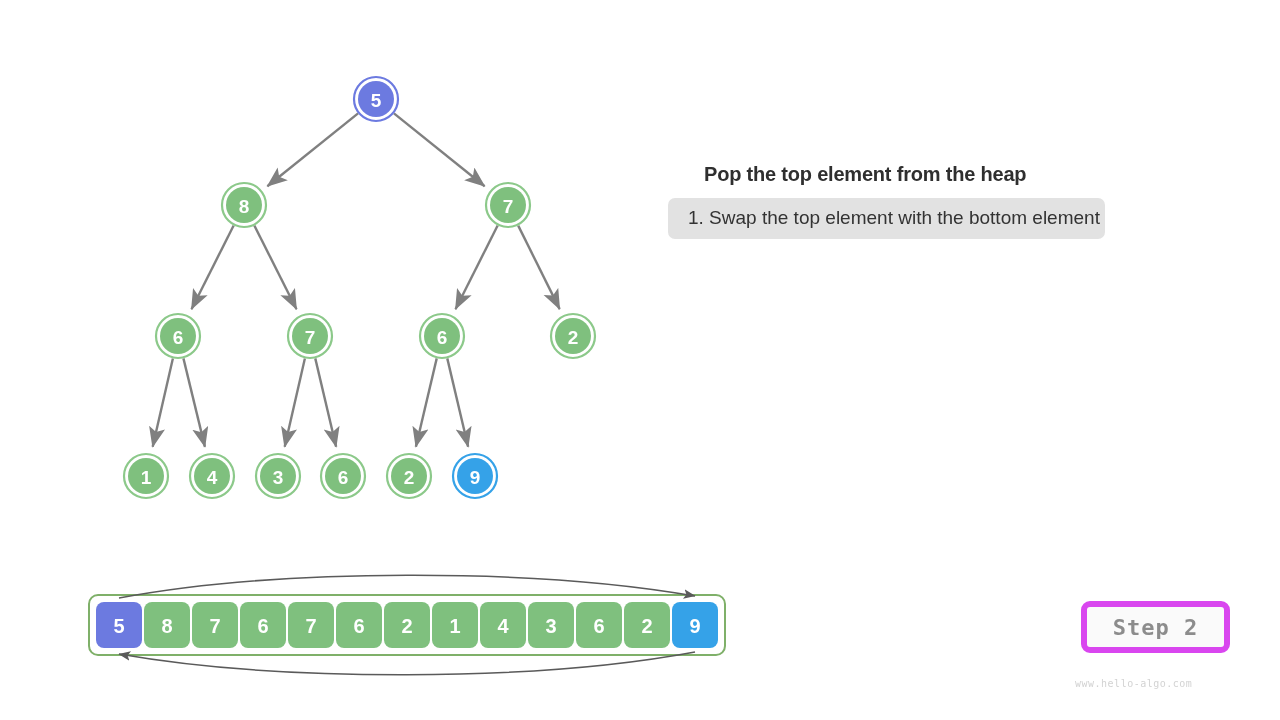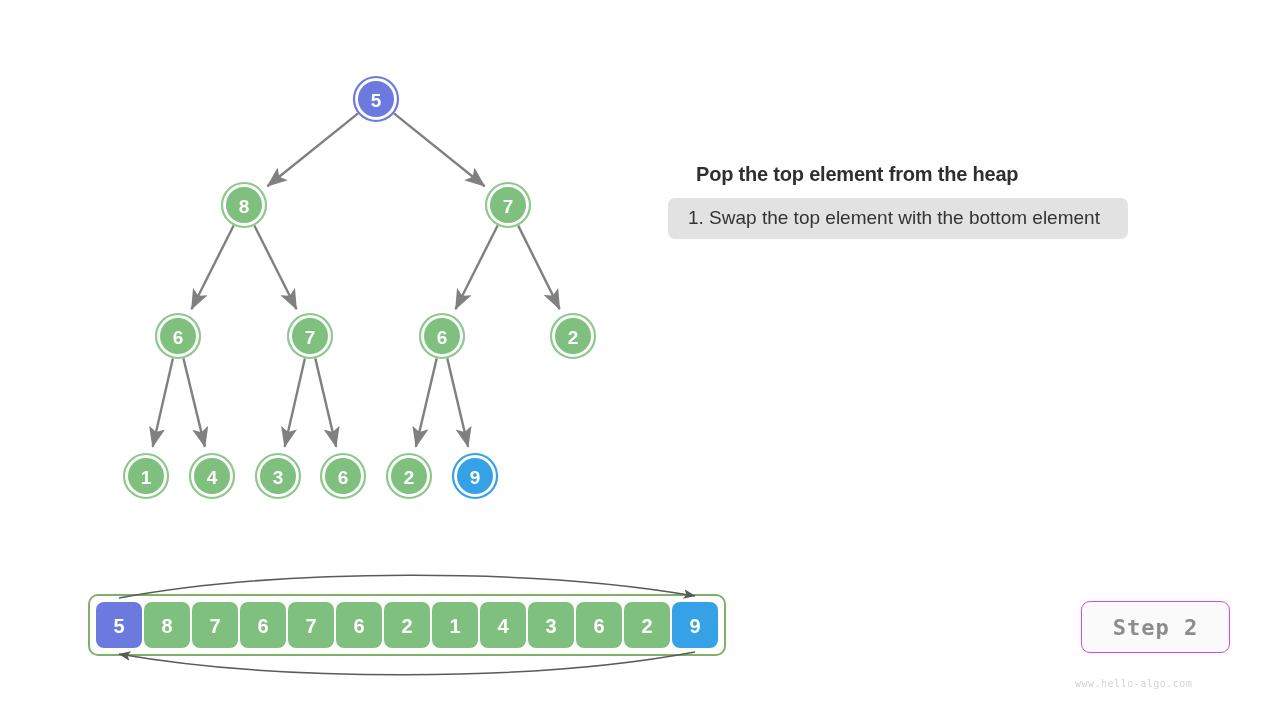--- a/index.html
+++ b/index.html
@@ -30,42 +30,42 @@
     left: 688px;
     top: 163px;
     width: 560px;
   }
   .panel-title {
     font-family: "Liberation Sans", sans-serif;
     font-size: 20px;
     font-weight: bold;
     color: #2f2f2f;
     letter-spacing: -0.2px;
-    margin: 0 0 12px 8px;
+    margin: 0 0 12px 16px;
     white-space: nowrap;
   }
   .step-box {
     display: inline-block;
     background: #e2e2e2;
     border-radius: 7px;
-    padding: 9px 28px 10px 20px;
+    padding: 9px 5px 10px 20px;
     font-size: 19px;
     color: #333333;
     white-space: nowrap;
     margin-left: -20px;
   }
 
   
   .step-badge {
     position: absolute;
     left: 1081px;
     top: 601px;
     width: 149px;
     height: 52px;
-    border: 1px solid #d946ef;
+    border: 6px solid #d946ef;
     border-radius: 9px;
     background: #fafafa;
     display: flex;
     align-items: center;
     justify-content: center;
     font-family: "DejaVu Sans Mono", monospace;
     font-size: 22px;
     font-weight: bold;
     color: #8c8c8c;
     letter-spacing: 1px;

